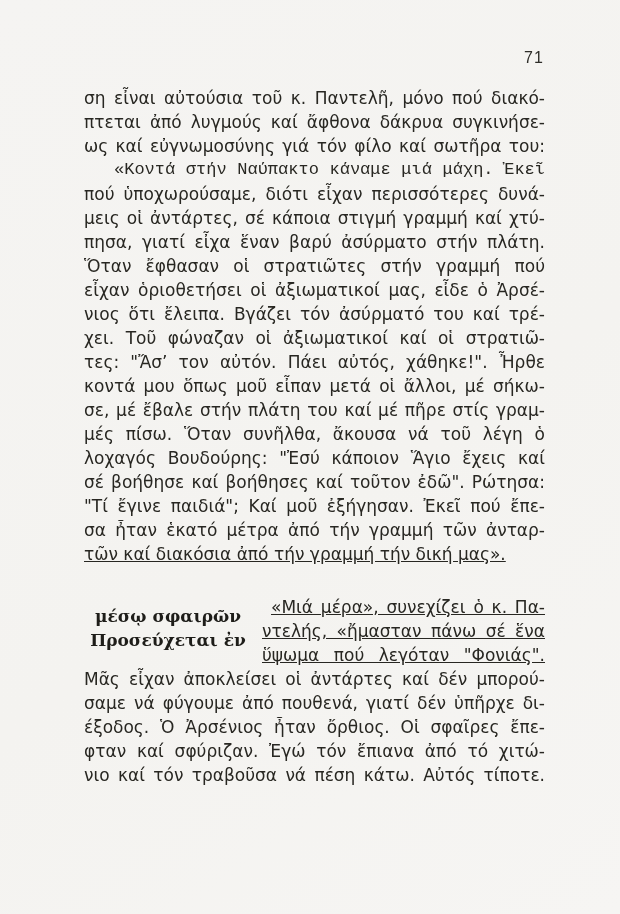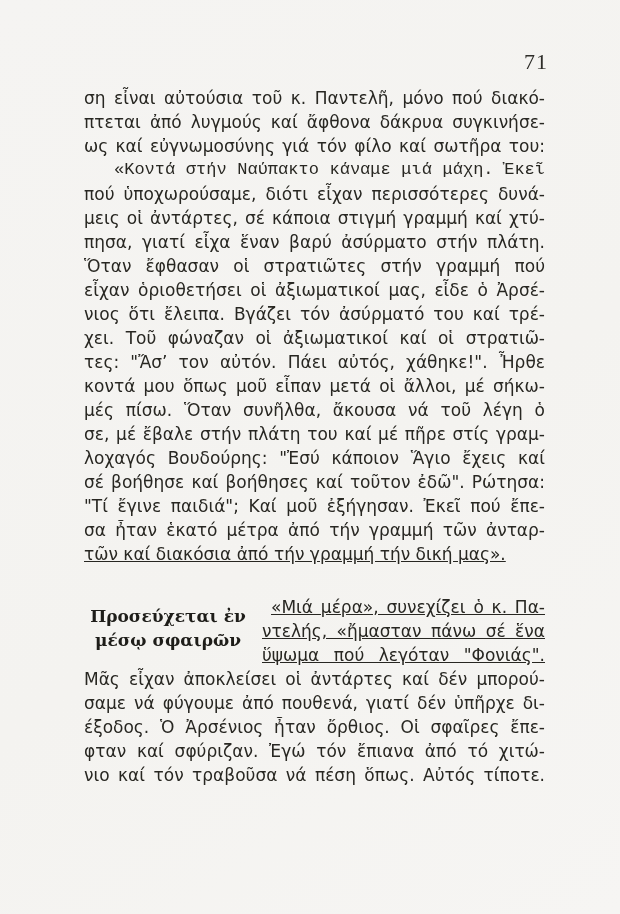--- a/index.html
+++ b/index.html
@@ -11,22 +11,22 @@
   .page {
     position: relative;
     width: 620px; height: 914px;
     background: linear-gradient(145deg, #f5f4f2 0%, #f4f3f0 55%, #f6f5f3 100%);
     overflow: hidden;
     color: #282722;
   }
   .page-number {
     position: absolute;
     top: 49px; left: 524px;
-    font-family: Liberation Serif, serif;
-    font-size: 22px;
+    font-family: Liberation Sans, sans-serif;
+    font-size: 16px;
     color: #2e2d29;
     letter-spacing: 1px;
   }
   .text-block {
     position: absolute;
     top: 86px; left: 84px;
     width: 461px;
   }
   .line {
     font-size: 17px;
@@ -83,44 +83,44 @@
       <div class="line indent">«Κοντά στήν Ναύπακτο κάναμε μιά μάχη. Ἐκεῖ</div>
       <div class="line">πού ὑποχωρούσαμε, διότι εἶχαν περισσότερες δυνά-</div>
       <div class="line">μεις οἱ ἀντάρτες, σέ κάποια στιγμή γραμμή καί χτύ-</div>
       <div class="line">πησα, γιατί εἶχα ἕναν βαρύ ἀσύρματο στήν πλάτη.</div>
       <div class="line">Ὅταν ἔφθασαν οἱ στρατιῶτες στήν γραμμή πού</div>
       <div class="line">εἶχαν ὁριοθετήσει οἱ ἀξιωματικοί μας, εἶδε ὁ Ἀρσέ-</div>
       <div class="line">νιος ὅτι ἔλειπα. Βγάζει τόν ἀσύρματό του καί τρέ-</div>
       <div class="line">χει. Τοῦ φώναζαν οἱ ἀξιωματικοί καί οἱ στρατιῶ-</div>
       <div class="line">τες: "Ἄσ’ τον αὐτόν. Πάει αὐτός, χάθηκε!". Ἦρθε</div>
       <div class="line">κοντά μου ὅπως μοῦ εἶπαν μετά οἱ ἄλλοι, μέ σήκω-</div>
+      <div class="line">σε, μέ ἔβαλε στήν πλάτη του καί μέ πῆρε στίς γραμ-</div>
       <div class="line">μές πίσω. Ὅταν συνῆλθα, ἄκουσα νά τοῦ λέγη ὁ</div>
-      <div class="line">σε, μέ ἔβαλε στήν πλάτη του καί μέ πῆρε στίς γραμ-</div>
       <div class="line">λοχαγός Βουδούρης: "Ἐσύ κάποιον Ἅγιο ἔχεις καί</div>
       <div class="line">σέ βοήθησε καί βοήθησες καί τοῦτον ἐδῶ". Ρώτησα:</div>
       <div class="line">"Τί ἔγινε παιδιά"; Καί μοῦ ἐξήγησαν. Ἐκεῖ πού ἔπε-</div>
       <div class="line">σα ἦταν ἑκατό μέτρα ἀπό τήν γραμμή τῶν ἀνταρ-</div>
       <div class="line no-stretch">τῶν καί διακόσια ἀπό τήν γραμμή τήν δική μας».</div>
     </div>
 
     <div class="section">
       <div class="cols">
         <div class="inset-heading">
+          <div>μέσῳ σφαιρῶν</div>
           <div>Προσεύχεται ἐν</div>
-          <div>μέσῳ σφαιρῶν</div>
         </div>
         <div class="col-text">
           <div class="line first">«Μιά μέρα», συνεχίζει ὁ κ. Πα-</div>
           <div class="line">ντελής, «ἤμασταν πάνω σέ ἕνα</div>
           <div class="line">ὕψωμα πού λεγόταν "Φονιάς".</div>
         </div>
       </div>
       <div>
         <div class="line">Μᾶς εἶχαν ἀποκλείσει οἱ ἀντάρτες καί δέν μπορού-</div>
         <div class="line">σαμε νά φύγουμε ἀπό πουθενά, γιατί δέν ὑπῆρχε δι-</div>
         <div class="line">έξοδος. Ὁ Ἀρσένιος ἦταν ὄρθιος. Οἱ σφαῖρες ἔπε-</div>
         <div class="line">φταν καί σφύριζαν. Ἐγώ τόν ἔπιανα ἀπό τό χιτώ-</div>
-        <div class="line">νιο καί τόν τραβοῦσα νά πέση ὅπως. Αὐτός τίποτε.</div>
+        <div class="line">νιο καί τόν τραβοῦσα νά πέση κάτω. Αὐτός τίποτε.</div>
       </div>
     </div>
 
   </div>
 </div>
 
 </body></html>

